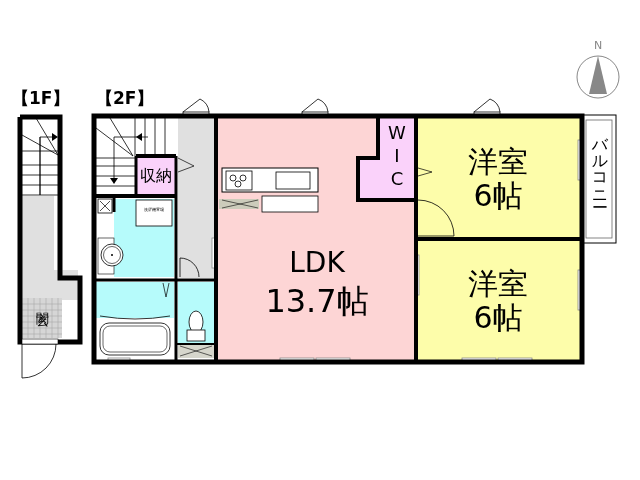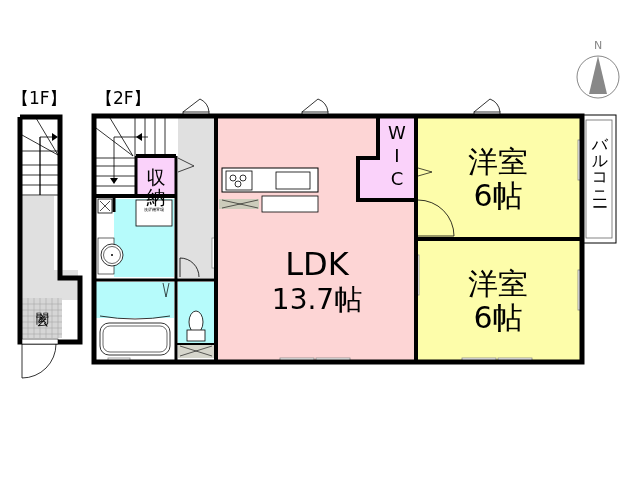--- a/index.html
+++ b/index.html
@@ -1,19 +1,19 @@
 <!DOCTYPE html>
 <html><head>
 <meta charset="utf-8">
 <style>
   html,body{margin:0;padding:0;background:#ffffff;}
   body{width:640px;height:480px;position:relative;overflow:hidden;font-family:"DejaVu Sans","Liberation Sans",sans-serif;}
   .abs{position:absolute;}
   .label{position:absolute;color:#000;font-weight:normal;text-align:center;line-height:1.05;}
-  .floor-label{font-size:17px;font-weight:normal;letter-spacing:0px;}
+  .floor-label{font-size:17px;font-weight:bold;letter-spacing:0px;}
   svg{position:absolute;left:0;top:0;}
 </style>
 </head>
 <body>
 
 <div class="label floor-label" style="left:12px;top:90px;">【1F】</div>
 <div class="label floor-label" style="left:96px;top:90px;">【2F】</div>
 
 <div class="abs" style="left:573px;top:40px;width:50px;height:60px;">
   <div class="label" style="left:17px;top:0;width:16px;font-size:11px;color:#888;">N</div>
@@ -171,32 +171,32 @@
     <line x1="94" y1="280" x2="216" y2="280" stroke-width="3"></line>
     <line x1="114" y1="196" x2="114" y2="212" stroke-width="3"></line>
     <line x1="216" y1="116" x2="216" y2="362" stroke-width="4"></line>
     <line x1="416" y1="116" x2="416" y2="362" stroke-width="4"></line>
     <polyline points="378,116 378,158 358,158 358,200 416,200" stroke-width="4"></polyline>
     <line x1="416" y1="239" x2="582" y2="239" stroke-width="4"></line>
     <line x1="176" y1="344" x2="216" y2="344" stroke-width="2"></line>
   </g>
 </svg>
 
-<div class="label" style="left:262px;top:248px;width:110px;font-size:32px;">LDK</div>
-<div class="label" style="left:252px;top:285px;width:130px;font-size:28px;">13.7帖</div>
+<div class="label" style="left:262px;top:248px;width:110px;font-size:28px;">LDK</div>
+<div class="label" style="left:252px;top:285px;width:130px;font-size:32px;">13.7帖</div>
 
 <div class="label" style="left:448px;top:146px;width:100px;font-size:30px;">洋室</div>
 <div class="label" style="left:448px;top:180px;width:100px;font-size:30px;">6帖</div>
 
 <div class="label" style="left:448px;top:268px;width:100px;font-size:30px;">洋室</div>
 <div class="label" style="left:448px;top:302px;width:100px;font-size:30px;">6帖</div>
 
 <div class="label" style="left:382px;top:124px;width:30px;font-size:18px;">W</div>
 <div class="label" style="left:382px;top:147px;width:30px;font-size:18px;">I</div>
 <div class="label" style="left:382px;top:170px;width:30px;font-size:18px;">C</div>
 
-<div class="label" style="left:138px;top:168px;width:36px;font-size:19px;">収納</div>
+<div class="label" style="left:138px;top:168px;width:36px;font-size:16px;">収納</div>
 
 <div class="label" style="left:591px;top:126px;width:18px;font-size:16px;writing-mode:vertical-rl;line-height:18px;">バルコニー</div>
 
 <div class="label" style="left:33px;top:302px;width:16px;font-size:13px;writing-mode:vertical-rl;">玄関</div>
 
 <div class="label" style="left:136px;top:208px;width:36px;font-size:4px;">洗濯機置場</div>
 
 </body></html>

